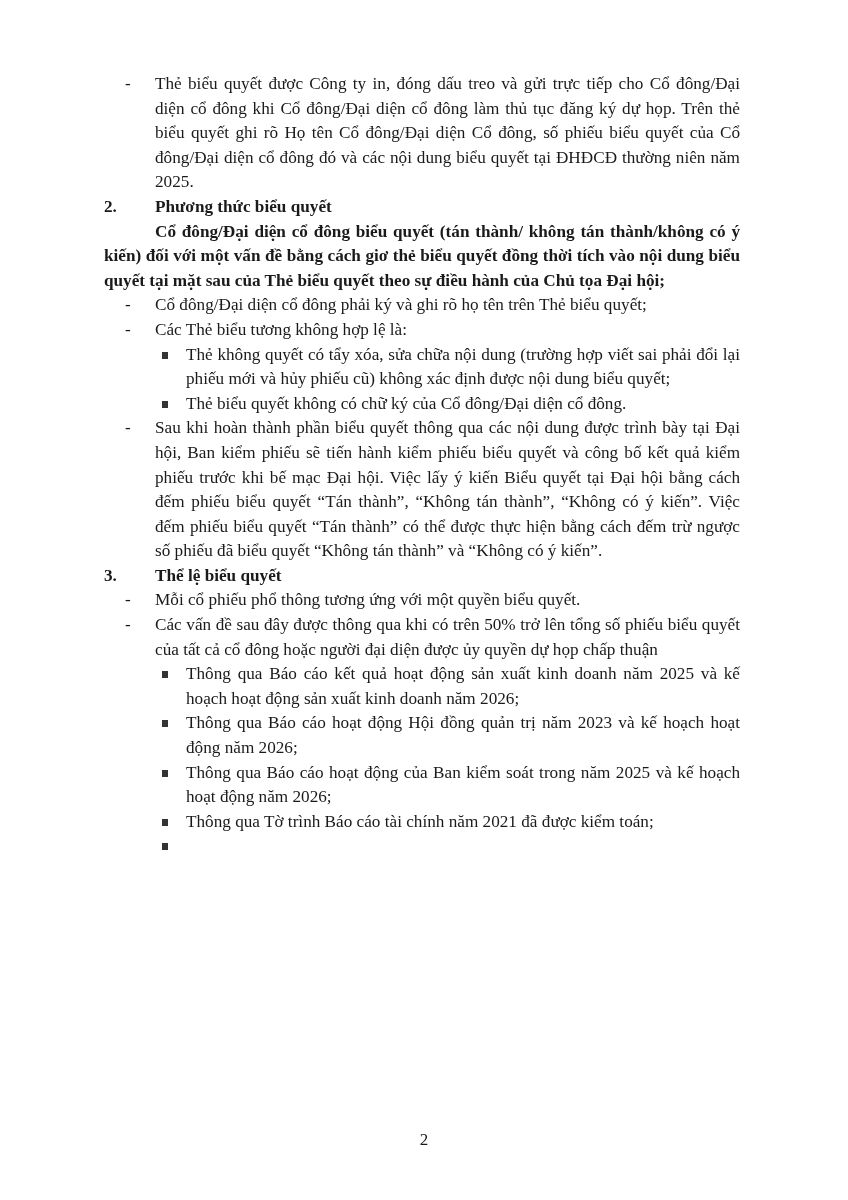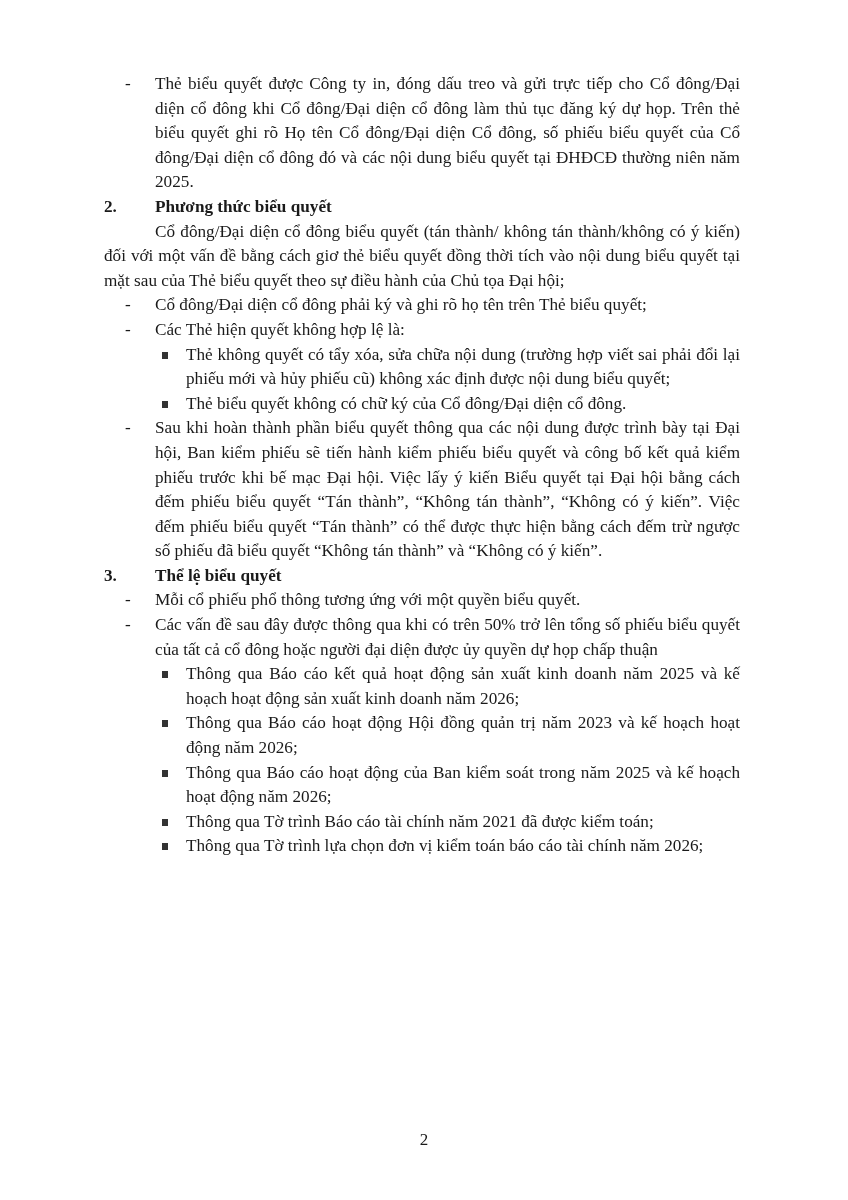--- a/index.html
+++ b/index.html
@@ -11,21 +11,21 @@
   }
   .page { position: absolute; left: 104px; top: 72px; width: 636px; }
   .dash-item { position: relative; padding-left: 51px; text-align: justify; }
   .dash-item .dash { position: absolute; left: 21px; top: 0; }
   .bullet-item { position: relative; padding-left: 82px; text-align: justify; }
   .bullet-item .sq {
     position: absolute; left: 58px; top: 9px; width: 6px; height: 7px; background: #333;
   }
   .heading { position: relative; padding-left: 51px; font-weight: bold; margin-top: 0; }
   .heading .num { position: absolute; left: 0; top: 0; font-weight: bold; }
-  .para { text-indent: 51px; text-align: justify; }
+  .para { text-indent: 51px; text-align: justify; font-weight: bold; }
   .page-number { position: absolute; top: 1128px; left: 0; width: 848px; text-align: center; font-size: 17px; }
 </style>
 </head>
 <body>
 
 <div class="page">
 
   <div class="dash-item">
     <span class="dash">-</span>
     <span>Thẻ biểu quyết được Công ty in, đóng dấu treo và gửi trực tiếp cho Cổ đông/Đại diện cổ đông khi Cổ đông/Đại diện cổ đông làm thủ tục đăng ký dự họp. Trên thẻ biểu quyết ghi rõ Họ tên Cổ đông/Đại diện Cổ đông, số phiếu biểu quyết của Cổ đông/Đại diện cổ đông đó và các nội dung biểu quyết tại ĐHĐCĐ thường niên năm 2025.</span>
@@ -37,21 +37,21 @@
   </div>
 
   <div class="para">Cổ đông/Đại diện cổ đông biểu quyết (tán thành/ không tán thành/không có ý kiến) đối với một vấn đề bằng cách giơ thẻ biểu quyết đồng thời tích vào nội dung biểu quyết tại mặt sau của Thẻ biểu quyết theo sự điều hành của Chủ tọa Đại hội;</div>
 
   <div class="dash-item">
     <span class="dash">-</span>
     <span>Cổ đông/Đại diện cổ đông phải ký và ghi rõ họ tên trên Thẻ biểu quyết;</span>
   </div>
   <div class="dash-item">
     <span class="dash">-</span>
-    <span>Các Thẻ hiện quyết không hợp lệ là:</span>
+    <span>Các Thẻ biểu tương không hợp lệ là:</span>
   </div>
 
   <div class="bullet-item">
     <span class="sq"></span>
   </div>
   <div class="bullet-item">
     <span class="sq"></span>
     <span>Thẻ không quyết có tẩy xóa, sửa chữa nội dung (trường hợp viết sai phải đổi lại phiếu mới và hủy phiếu cũ) không xác định được nội dung biểu quyết;</span>
   </div>
   <div class="bullet-item">
@@ -89,17 +89,16 @@
   <div class="bullet-item">
     <span class="sq"></span>
     <span>Thông qua Báo cáo hoạt động của Ban kiểm soát trong năm 2025 và kế hoạch hoạt động năm 2026;</span>
   </div>
   <div class="bullet-item">
     <span class="sq"></span>
     <span>Thông qua Tờ trình Báo cáo tài chính năm 2021 đã được kiểm toán;</span>
   </div>
   <div class="bullet-item">
     <span class="sq"></span>
-    <span>Thông qua Tờ trình lựa chọn đơn vị kiểm toán báo cáo tài chính năm 2026;</span>
   </div>
 </div>
 
 <div class="page-number">2</div>
 
 </body></html>

